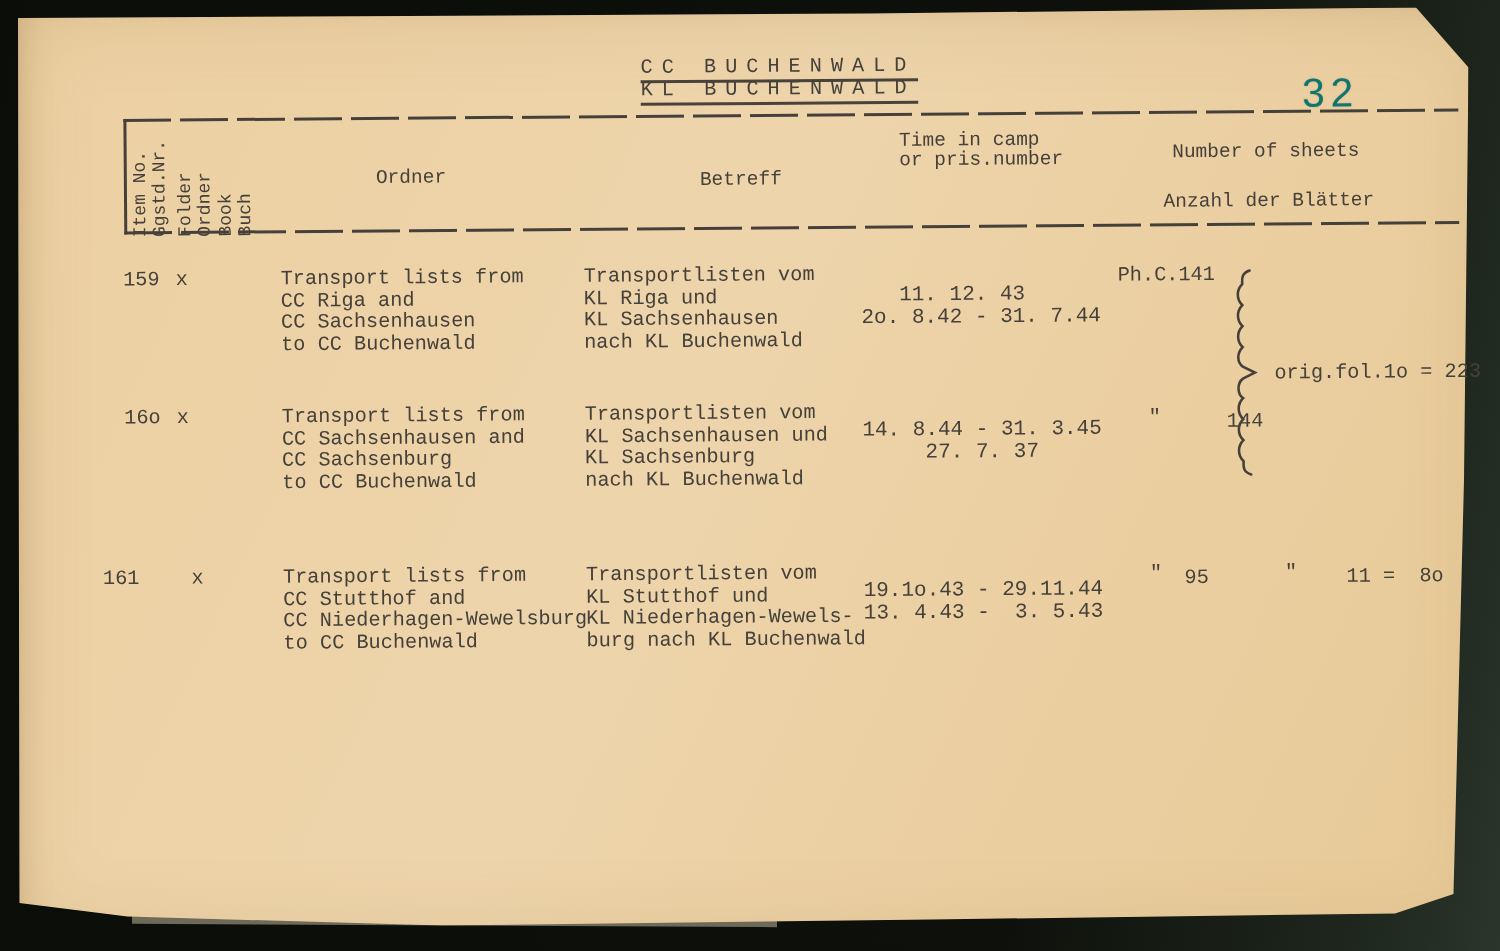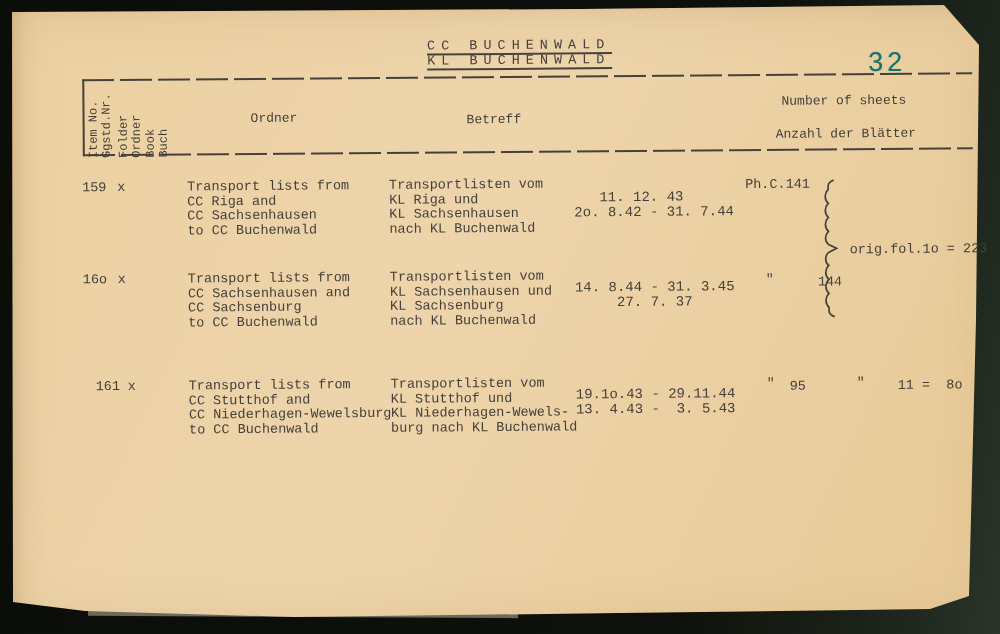--- a/index.html
+++ b/index.html
@@ -69,20 +69,22 @@
 
   <div class="t rot" style="left:89px;top:155px;">Item No.
 Ggstd.Nr.</div>
   <div class="t rot" style="left:119px;top:155px;">Folder
 Ordner</div>
   <div class="t rot" style="left:146px;top:155px;">Book
 Buch</div>
 
   <div class="t hdr" style="left:252px;top:110px;">Ordner</div>
   <div class="t hdr" style="left:468px;top:113px;">Betreff</div>
+  <div class="t hdr" style="left:601px;top:88px;">Time in camp
+or pris.number</div>
   <div class="t hdr" style="left:783px;top:97px;">Number of sheets</div>
   <div class="t hdr" style="left:777px;top:130px;">Anzahl der Blätter</div>
 
   <div class="t" style="left:83px;top:178px;">159</div>
   <div class="t" style="left:118px;top:178px;">x</div>
   <div class="t" style="left:188px;top:178px;">Transport lists from
 CC Riga and
 CC Sachsenhausen
 to CC Buchenwald</div>
   <div class="t" style="left:390px;top:178px;">Transportlisten vom
@@ -101,21 +103,21 @@
 to CC Buchenwald</div>
   <div class="t" style="left:390px;top:270px;">Transportlisten vom
 KL Sachsenhausen und
 KL Sachsenburg
 nach KL Buchenwald</div>
   <div class="t time" style="left:575px;top:281px;">14. 8.44 - 31. 3.45
      27. 7. 37</div>
   <div class="t" style="left:766px;top:275px;">"</div>
   <div class="t" style="left:818px;top:278px;">144</div>
 
-  <div class="t" style="left:95px;top:377px;">161</div>
+  <div class="t" style="left:68px;top:377px;">161</div>
   <div class="t" style="left:127px;top:377px;">x</div>
   <div class="t" style="left:188px;top:377px;">Transport lists from
 CC Stutthof and
 CC Niederhagen-Wewelsburg
 to CC Buchenwald</div>
   <div class="t" style="left:390px;top:377px;">Transportlisten vom
 KL Stutthof und
 KL Niederhagen-Wewels-
 burg nach KL Buchenwald</div>
   <div class="t time" style="left:575px;top:388px;">19.1o.43 - 29.11.44

